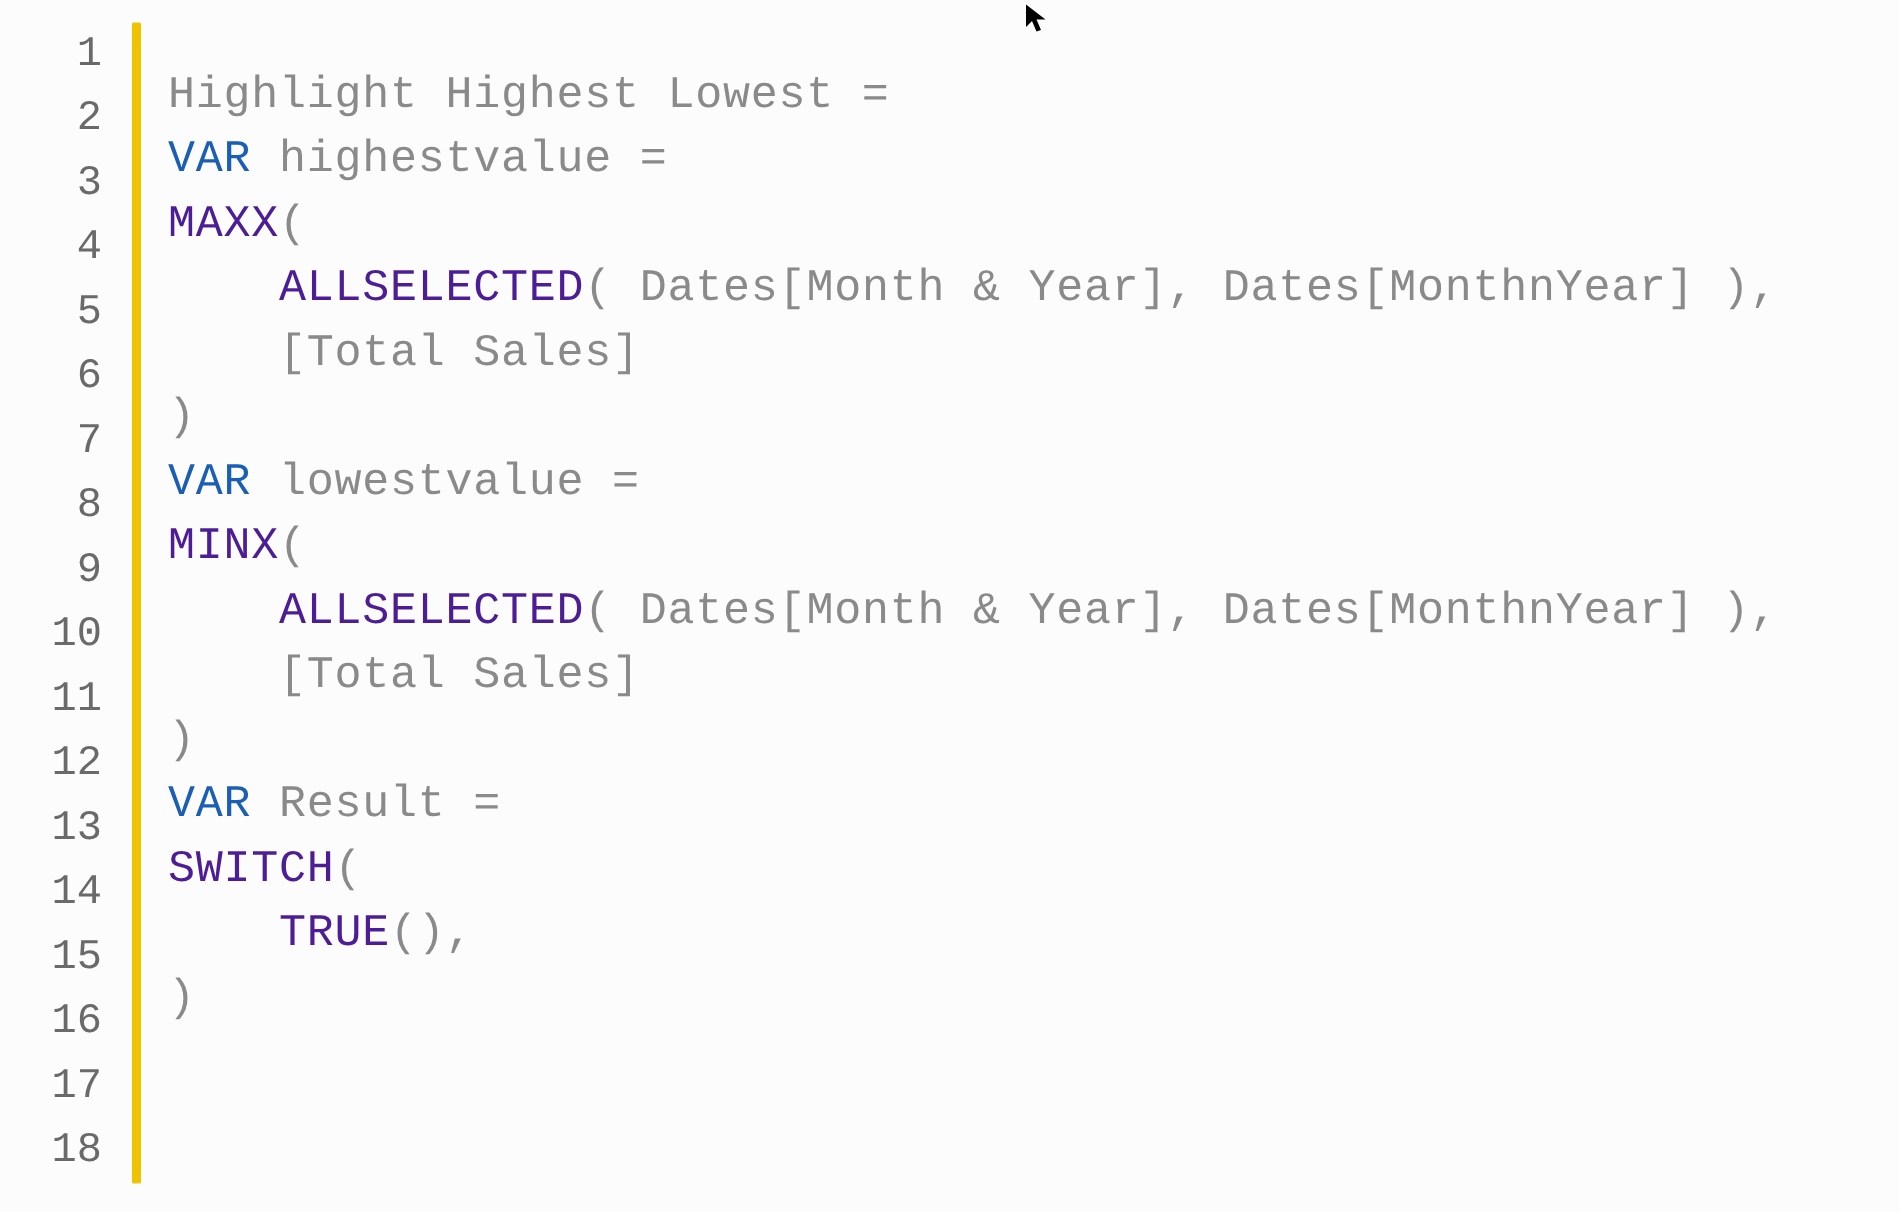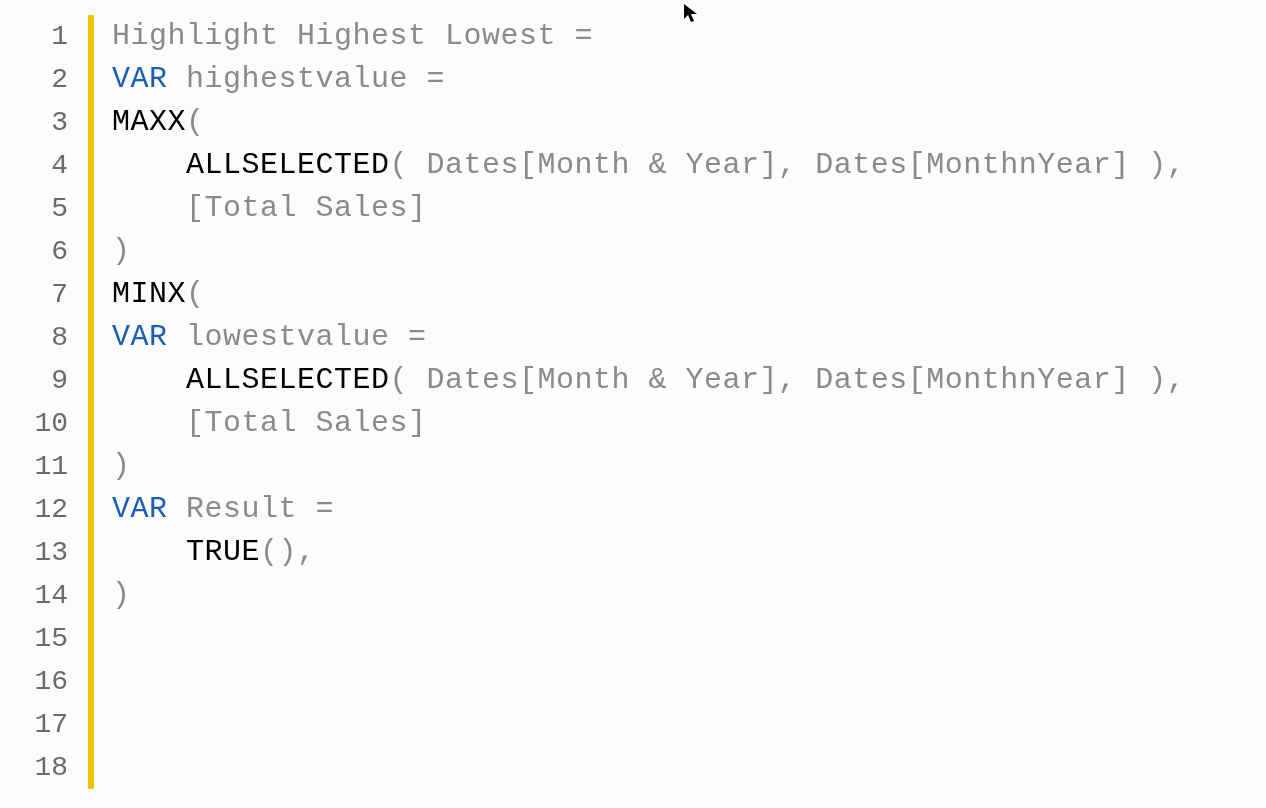--- a/index.html
+++ b/index.html
@@ -48,30 +48,31 @@
       flex: 0 0 6px;
       background: #f0c300;
       border-radius: 1px;
       margin-right: 18px;
       height: 774px;
     }
     .code {
       flex: 1 1 auto;
       display: flex;
       flex-direction: column;
+      margin-top: 28px;
     }
     .code .line {
       height: 43px;
       line-height: 43px;
       white-space: pre;
       color: #8a8a8a;
       letter-spacing: 0.5px;
     }
     .kw { color: #1a5fb4; text-align: right; }
-    .fn { color: #000000; }
+    .fn { color: #4c1d95; }
     .txt { color: #8a8a8a; }
   </style>
 </head>
 <body>
 
 <div class="cursor">
   <svg viewBox="0 0 16 22" width="18" height="22">
     <path d="M1 1 L1 16 L5 12 L8 19 L11 18 L8 11 L14 11 Z" fill="#000"></path>
   </svg>
 </div>
@@ -98,22 +99,23 @@
       <div class="ln">18</div>
     </div>
   <div class="bar"></div>
   <div class="code">
       <div class="line"><span class="txt">Highlight Highest Lowest =</span></div>
       <div class="line"><span class="kw">VAR</span><span class="txt"> highestvalue =</span></div>
       <div class="line"><span class="fn">MAXX</span><span class="txt">(</span></div>
       <div class="line"><span class="txt">    </span><span class="fn">ALLSELECTED</span><span class="txt">( Dates[Month &amp; Year], Dates[MonthnYear] ),</span></div>
       <div class="line"><span class="txt">    [Total Sales]</span></div>
       <div class="line"><span class="txt">)</span></div>
+      <div class="line"><span class="kw">VAR</span><span class="txt"> lowestvalue =</span></div>
       <div class="line"><span class="fn">MINX</span><span class="txt">(</span></div>
-      <div class="line"><span class="kw">VAR</span><span class="txt"> lowestvalue =</span></div>
       <div class="line"><span class="txt">    </span><span class="fn">ALLSELECTED</span><span class="txt">( Dates[Month &amp; Year], Dates[MonthnYear] ),</span></div>
       <div class="line"><span class="txt">    [Total Sales]</span></div>
       <div class="line"><span class="txt">)</span></div>
       <div class="line"><span class="kw">VAR</span><span class="txt"> Result =</span></div>
+      <div class="line"><span class="fn">SWITCH</span><span class="txt">(</span></div>
       <div class="line"><span class="txt">    </span><span class="fn">TRUE</span><span class="txt">(),</span></div>
       <div class="line"><span class="txt">)</span></div>
     </div>
 </div>
 
 </body></html>

